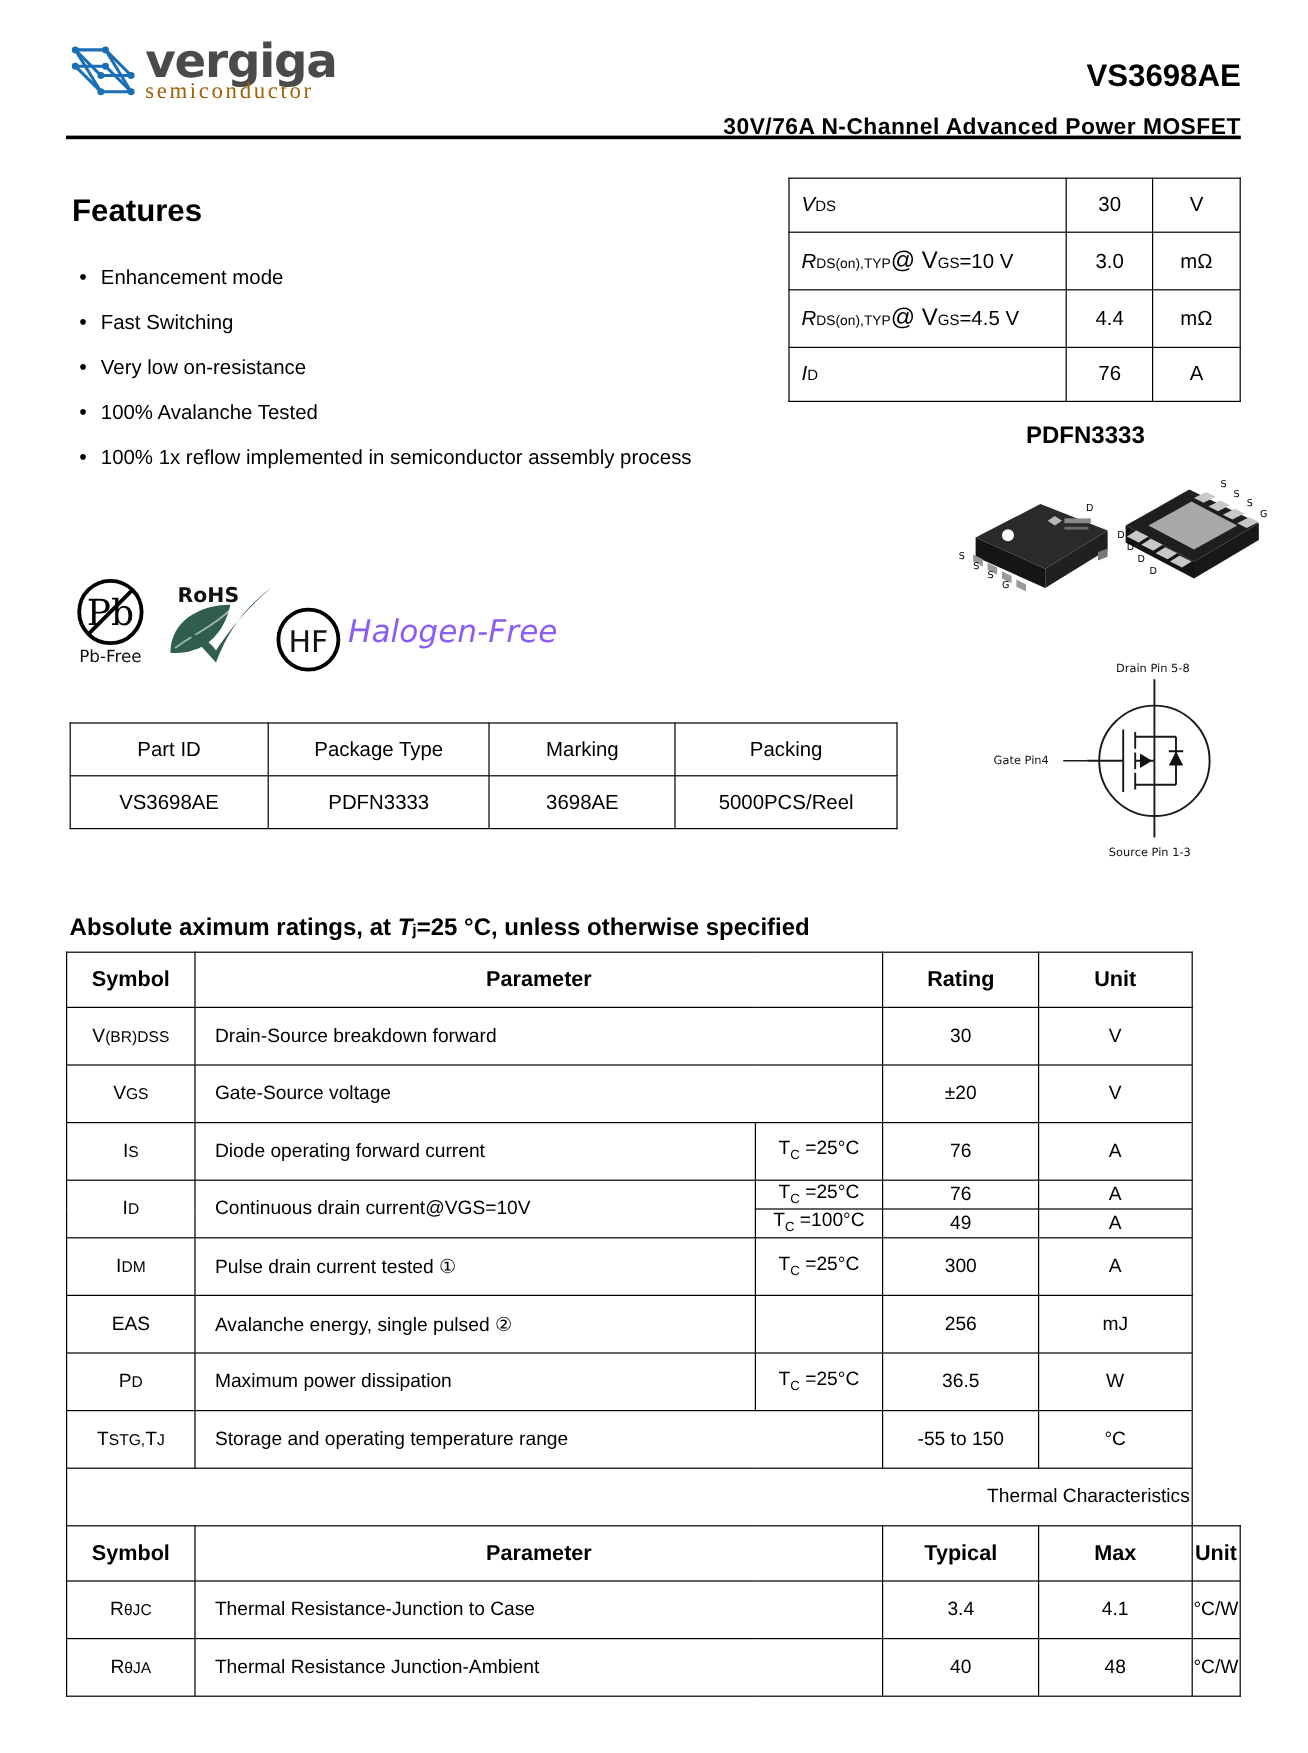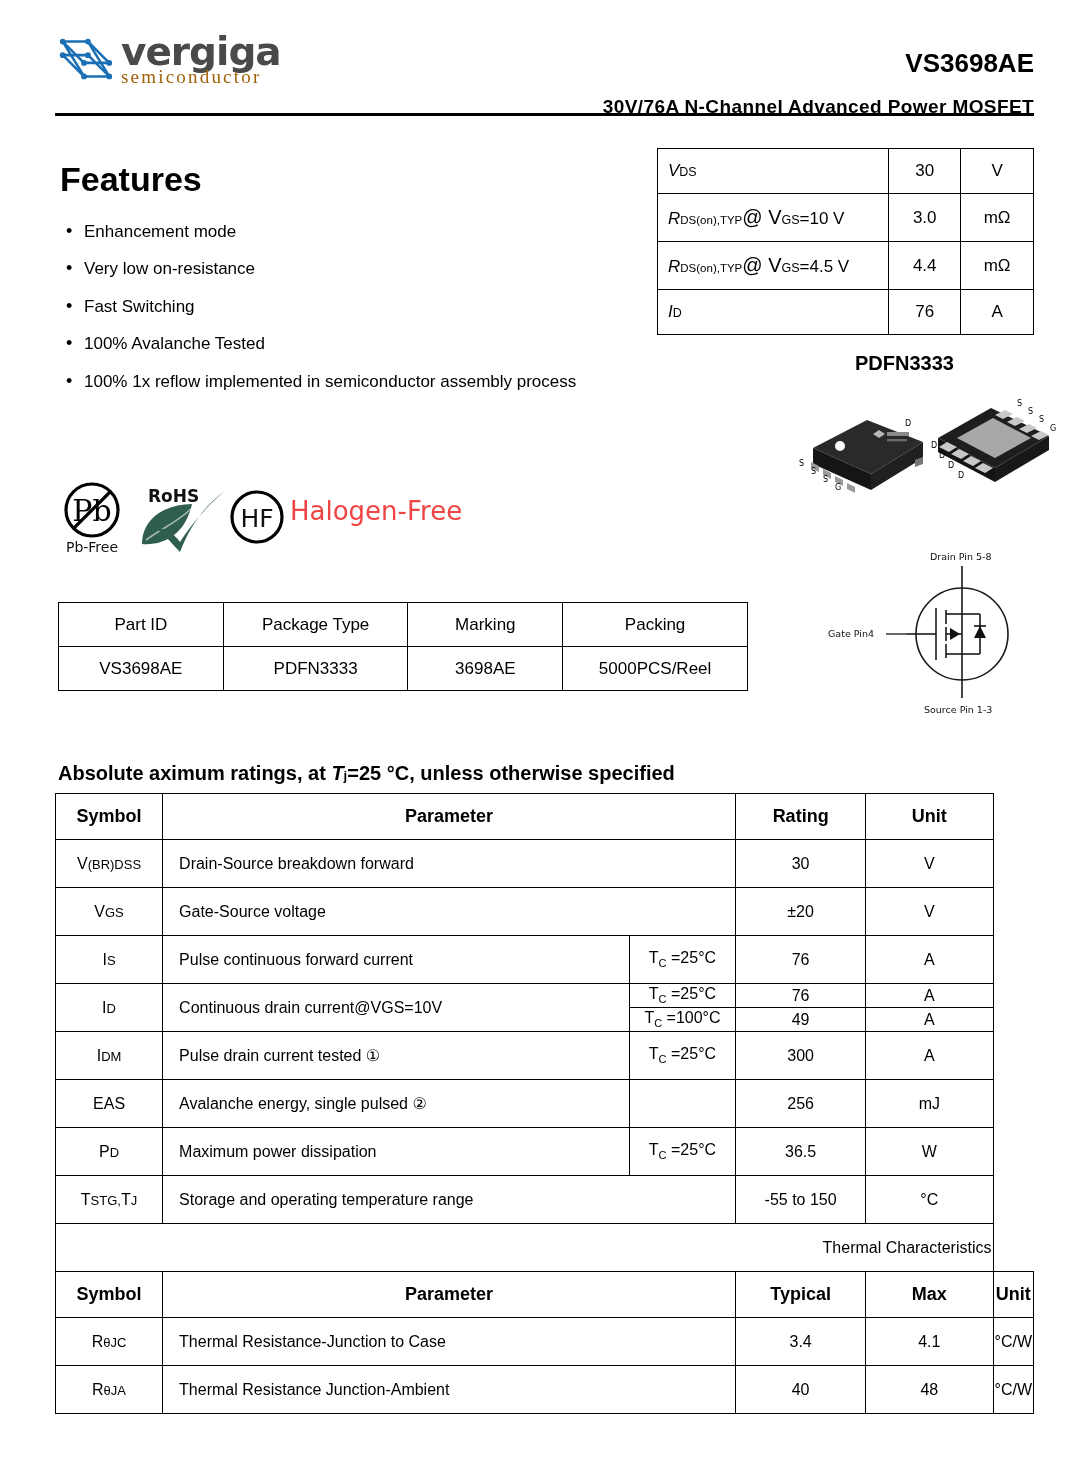--- a/index.html
+++ b/index.html
@@ -21,21 +21,21 @@
   .logo-name { font-size:39px; font-weight:bold; color:#4a4a4a; letter-spacing:-1px;
                font-family:"DejaVu Sans", sans-serif; }
   .logo-sub { font-size:19px; color:#a16207; letter-spacing:2.2px; margin-top:-4px;
               font-family:Liberation Serif, serif; }
   .part-no { position:absolute; right:56px; top:48px; font-size:26px; font-weight:bold; }
   .subtitle { position:absolute; right:56px; top:96px; font-size:19px; font-weight:bold;
               letter-spacing:0.4px; white-space:nowrap; }
   .hdr-rule { position:absolute; left:55px; top:113px; width:979px; height:3px; background:#000; }
 
   
-  .features-title { position:absolute; left:60px; top:160px; font-size:34px; font-weight:bold; }
+  .features-title { position:absolute; left:60px; top:160px; font-size:26px; font-weight:bold; }
   .feat-list { position:absolute; left:62px; top:222px; width:620px; list-style:none; margin:0; padding:0; }
   .feat-list li { font-size:17px; margin-bottom:17px; position:relative; padding-left:22px; line-height:1.2; }
   .feat-list li::before { content:"\2022"; position:absolute; left:4px; top:-1px; font-size:18px; }
 
   
   .spec-table { position:absolute; left:657px; top:148px; width:377px;
                 border-collapse:collapse; }
   .spec-table td { border:1.6px solid #000; height:42px; font-size:17px; padding:12px 10px; }
   .spec-table td.p { width:232px; }
   .spec-table td.v { width:72px; text-align:center; }
@@ -47,23 +47,23 @@
 
   
   .pkg-title { position:absolute; left:855px; top:352px; font-size:20px; font-weight:bold; }
   .pkg-img { position:absolute; left:795px; top:390px; width:270px; height:140px; }
   .sym-img { position:absolute; left:820px; top:538px; width:250px; height:180px; }
 
   
   .certs { position:absolute; left:58px; top:478px; width:420px; height:85px; }
   .pbfree { position:absolute; left:0px; top:2px; width:72px; height:78px; }
   .rohs   { position:absolute; left:78px; top:0px; width:95px; height:80px; }
-  .hf     { position:absolute; left:170px; top:10px; width:280px; height:62px; }
-  .hf-text { position:absolute; left:62px; top:8px; font-size:26px; color:#ef4444;
-             font-family:"DejaVu Sans", sans-serif; white-space:nowrap; }
+  .hf     { position:absolute; left:170px; top:26px; width:280px; height:62px; }
+  .hf-text { position:absolute; left:62px; top:8px; font-size:26px; color:#8b5cf6;
+             font-family:"DejaVu Sans", sans-serif; white-space:nowrap;font-style:italic; }
 
   
   .pid-table { position:absolute; left:58px; top:602px; width:690px; border-collapse:collapse;border-radius:29px; }
   .pid-table td { border:1.6px solid #000; height:44px; text-align:center; font-size:17px; }
   .pid-table td.c1 { width:165px; }
   .pid-table td.c2 { width:185px; }
   .pid-table td.c3 { width:155px; }
   .pid-table td.c4 { width:185px; }
 
   
@@ -114,22 +114,22 @@
     </div>
   </div>
   <div class="part-no">VS3698AE</div>
   <div class="subtitle">30V/76A  N-Channel  Advanced  Power  MOSFET</div>
   <div class="hdr-rule"></div>
 </div>
 
 <div class="features-title">Features</div>
 <ul class="feat-list">
   <li>Enhancement mode</li>
+  <li>Fast Switching</li>
   <li>Very low on-resistance</li>
-  <li>Fast Switching</li>
   <li>100% Avalanche Tested</li>
   <li>100% 1x reflow implemented in semiconductor assembly process</li>
 </ul>
 
 <table class="spec-table">
   <tbody>
       <tr>
     <td class="p">
       <span class="sym-i">V</span><span class="sub-m">DS</span>
     </td>
@@ -314,21 +314,21 @@
 
   <tr>
     <td class="cell-sym"><span>V</span><span class="sm">GS</span></td>
     <td class="cell-par" colspan="2">Gate-Source voltage</td>
     <td class="cell-rat">±20</td>
     <td class="cell-unit">V</td>
   </tr>
 
   <tr>
     <td class="cell-sym"><span>I</span><span class="sm">S</span></td>
-    <td class="cell-par col-par">Pulse continuous forward current</td>
+    <td class="cell-par col-par">Diode operating forward current</td>
     <td class="cell-cond col-cond"><span>T</span><span class="tc-sub">C</span><span> =25°C</span></td>
     <td class="cell-rat">76</td>
     <td class="cell-unit">A</td>
   </tr>
 
   <tr>
     <td class="cell-sym" rowspan="2"><span>I</span><span class="sm">D</span></td>
     <td class="cell-par" rowspan="2">Continuous drain current@VGS=10V</td>
     <td class="cell-cond"><span>T</span><span class="tc-sub">C</span><span> =25°C</span></td>
     <td class="cell-rat">76</td>

